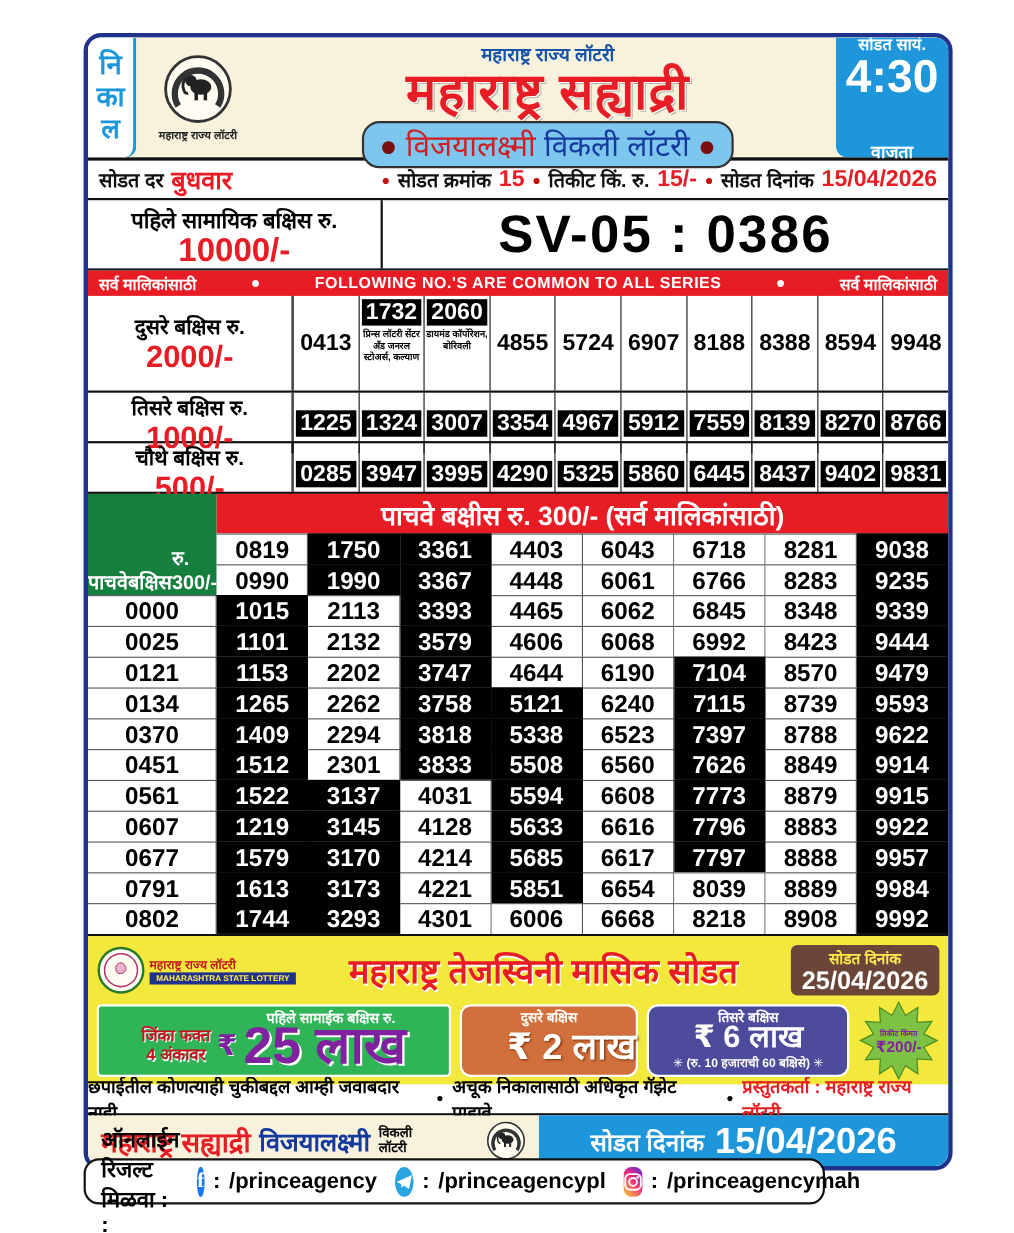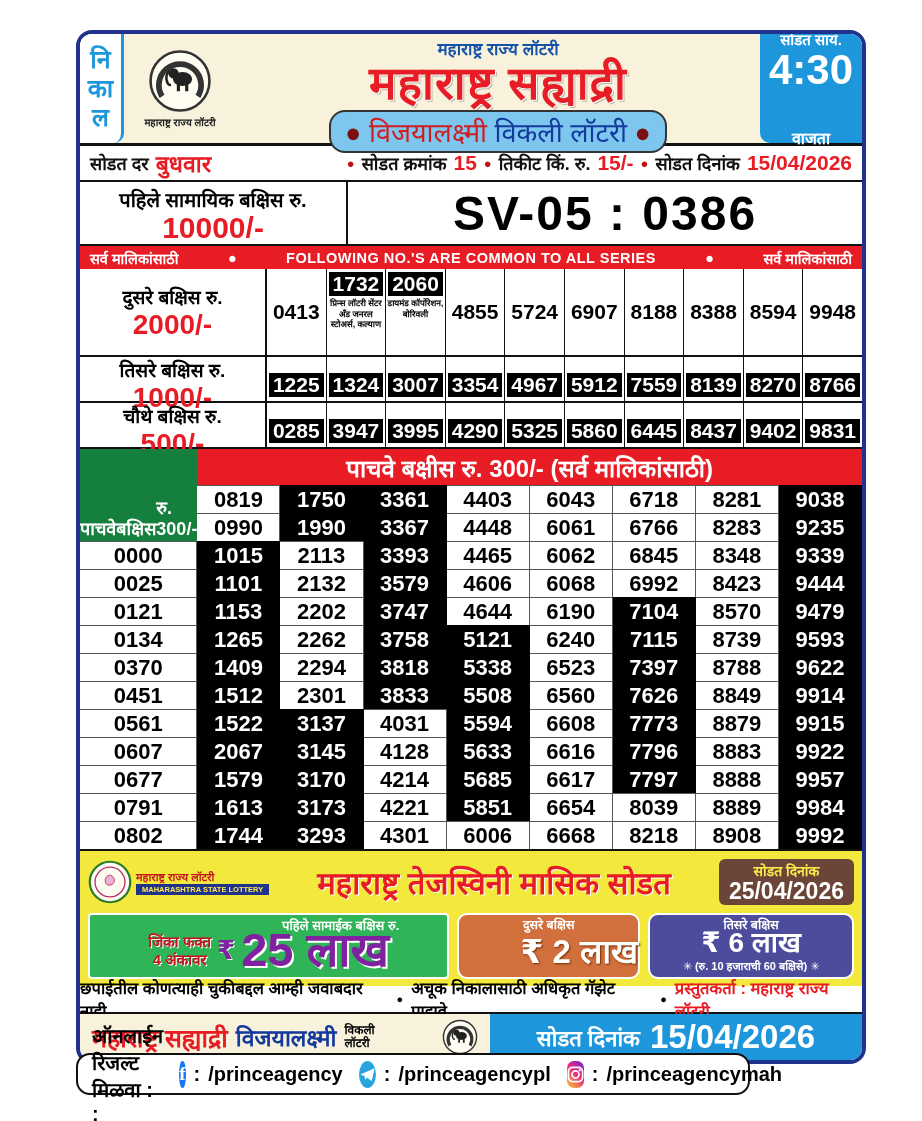--- a/index.html
+++ b/index.html
@@ -426,21 +426,21 @@
       <div class="fcell">0561</div>
       <div class="fcell black">1522</div>
       <div class="fcell black">3137</div>
       <div class="fcell">4031</div>
       <div class="fcell black">5594</div>
       <div class="fcell">6608</div>
       <div class="fcell black">7773</div>
       <div class="fcell">8879</div>
       <div class="fcell black">9915</div>
       <div class="fcell">0607</div>
-      <div class="fcell black">2067</div>
+      <div class="fcell black">1219</div>
       <div class="fcell black">3145</div>
       <div class="fcell">4128</div>
       <div class="fcell black">5633</div>
       <div class="fcell">6616</div>
       <div class="fcell black">7796</div>
       <div class="fcell">8883</div>
       <div class="fcell black">9922</div>
       <div class="fcell">0677</div>
       <div class="fcell black">1579</div>
       <div class="fcell black">3170</div>
@@ -500,20 +500,29 @@
       </div>
       <div class="bx-orange">
         <span class="tag">दुसरे बक्षिस</span>
         <span class="amt">₹ 2 लाख</span>
       </div>
       <div class="bx-purple">
         <span class="tag">तिसरे बक्षिस</span>
         <span class="amt">₹ 6 लाख</span>
         <span class="note">✳ (रु. 10 हजाराची 60 बक्षिसे) ✳</span>
       </div>
+      <div class="bx-star">
+        <svg viewBox="0 0 64 64">
+          <polygon fill="#7dc242" stroke="#4e8c1e" stroke-width="1" points="63,32 52.3,37.4 58.8,47.5 46.8,46.8 47.5,58.8 37.4,52.3 32,63 26.6,52.3 16.5,58.8 17.2,46.8 5.2,47.5 11.7,37.4 1,32 11.7,26.6 5.2,16.5 17.2,17.2 16.5,5.2 26.6,11.7 32,1 37.4,11.7 47.5,5.2 46.8,17.2 58.8,16.5 52.3,26.6"></polygon>
+        </svg>
+        <span class="star-txt">
+          <span class="t1">तिकीट किंमत</span>
+          <span class="t2">₹200/-</span>
+        </span>
+      </div>
     </div>
   </div>
 
   <div class="disclaimer">
     <span>छपाईतील कोणत्याही चुकीबद्दल आम्ही जवाबदार नाही.</span>
     <span class="bullet">●</span>
     <span>अचूक निकालासाठी अधिकृत गॅझेट पाहावे.</span>
     <span class="bullet">●</span>
     <span class="red">प्रस्तुतकर्ता : महाराष्ट्र राज्य लॉटरी</span>
   </div>

